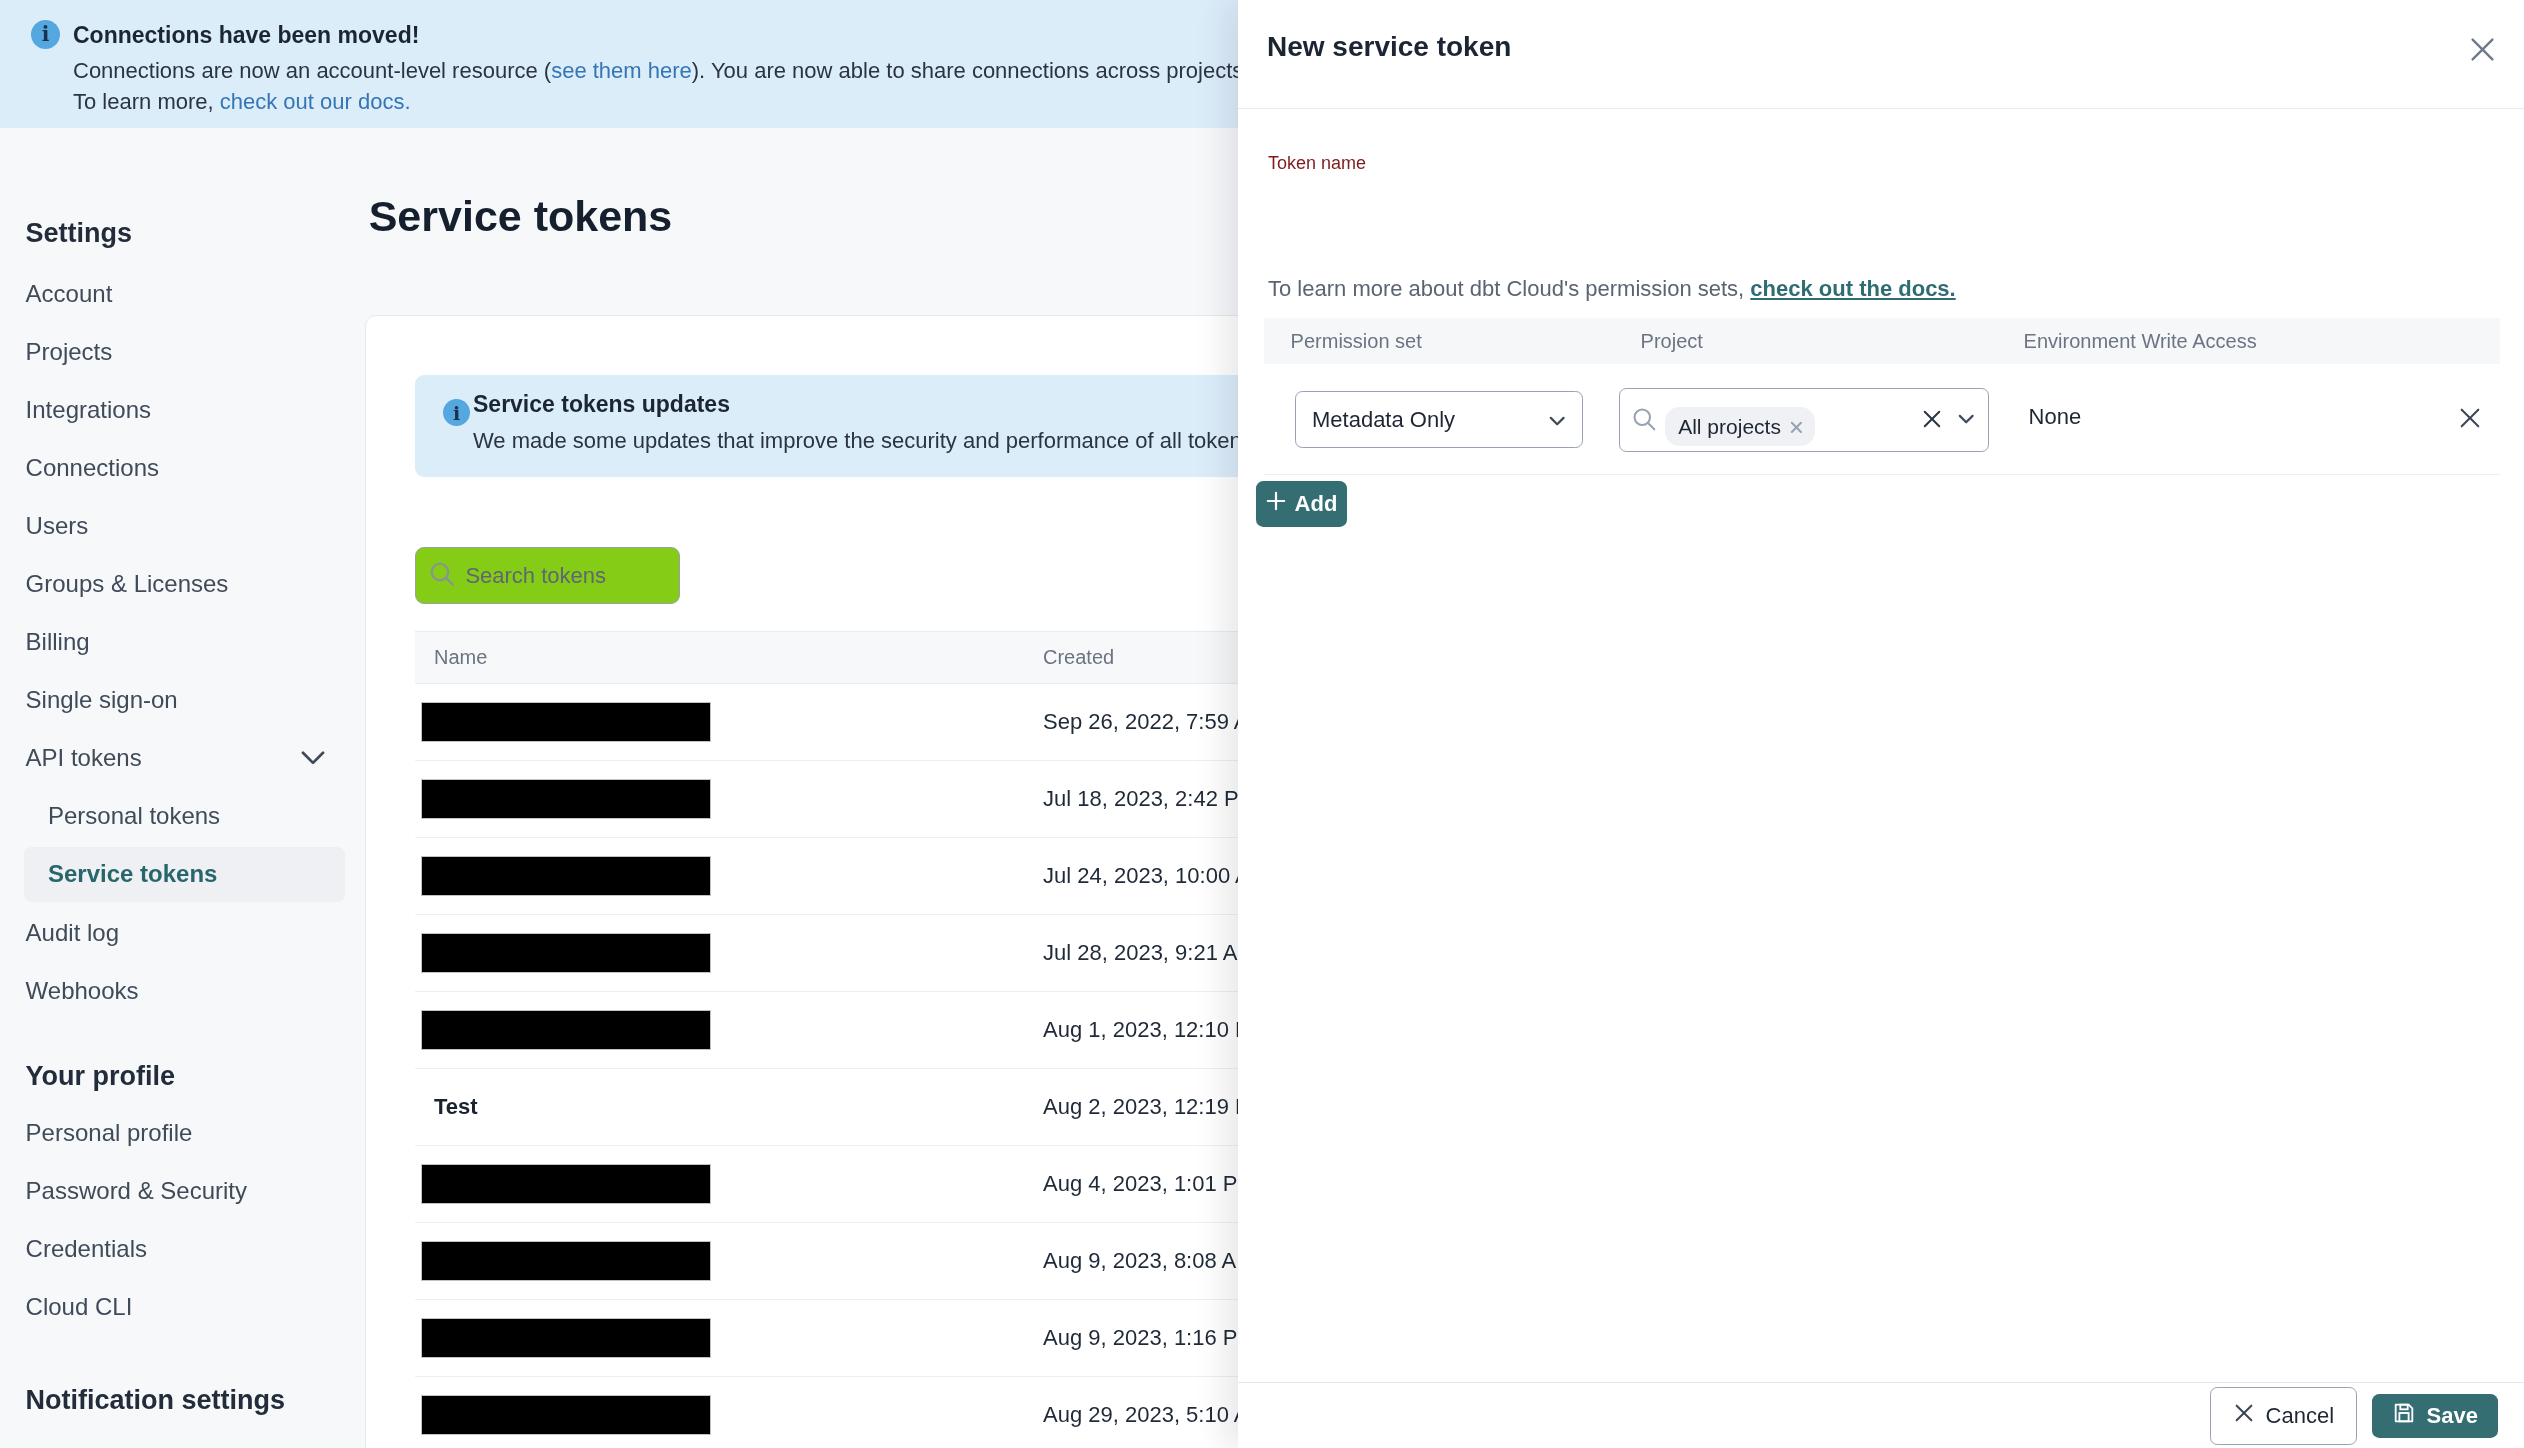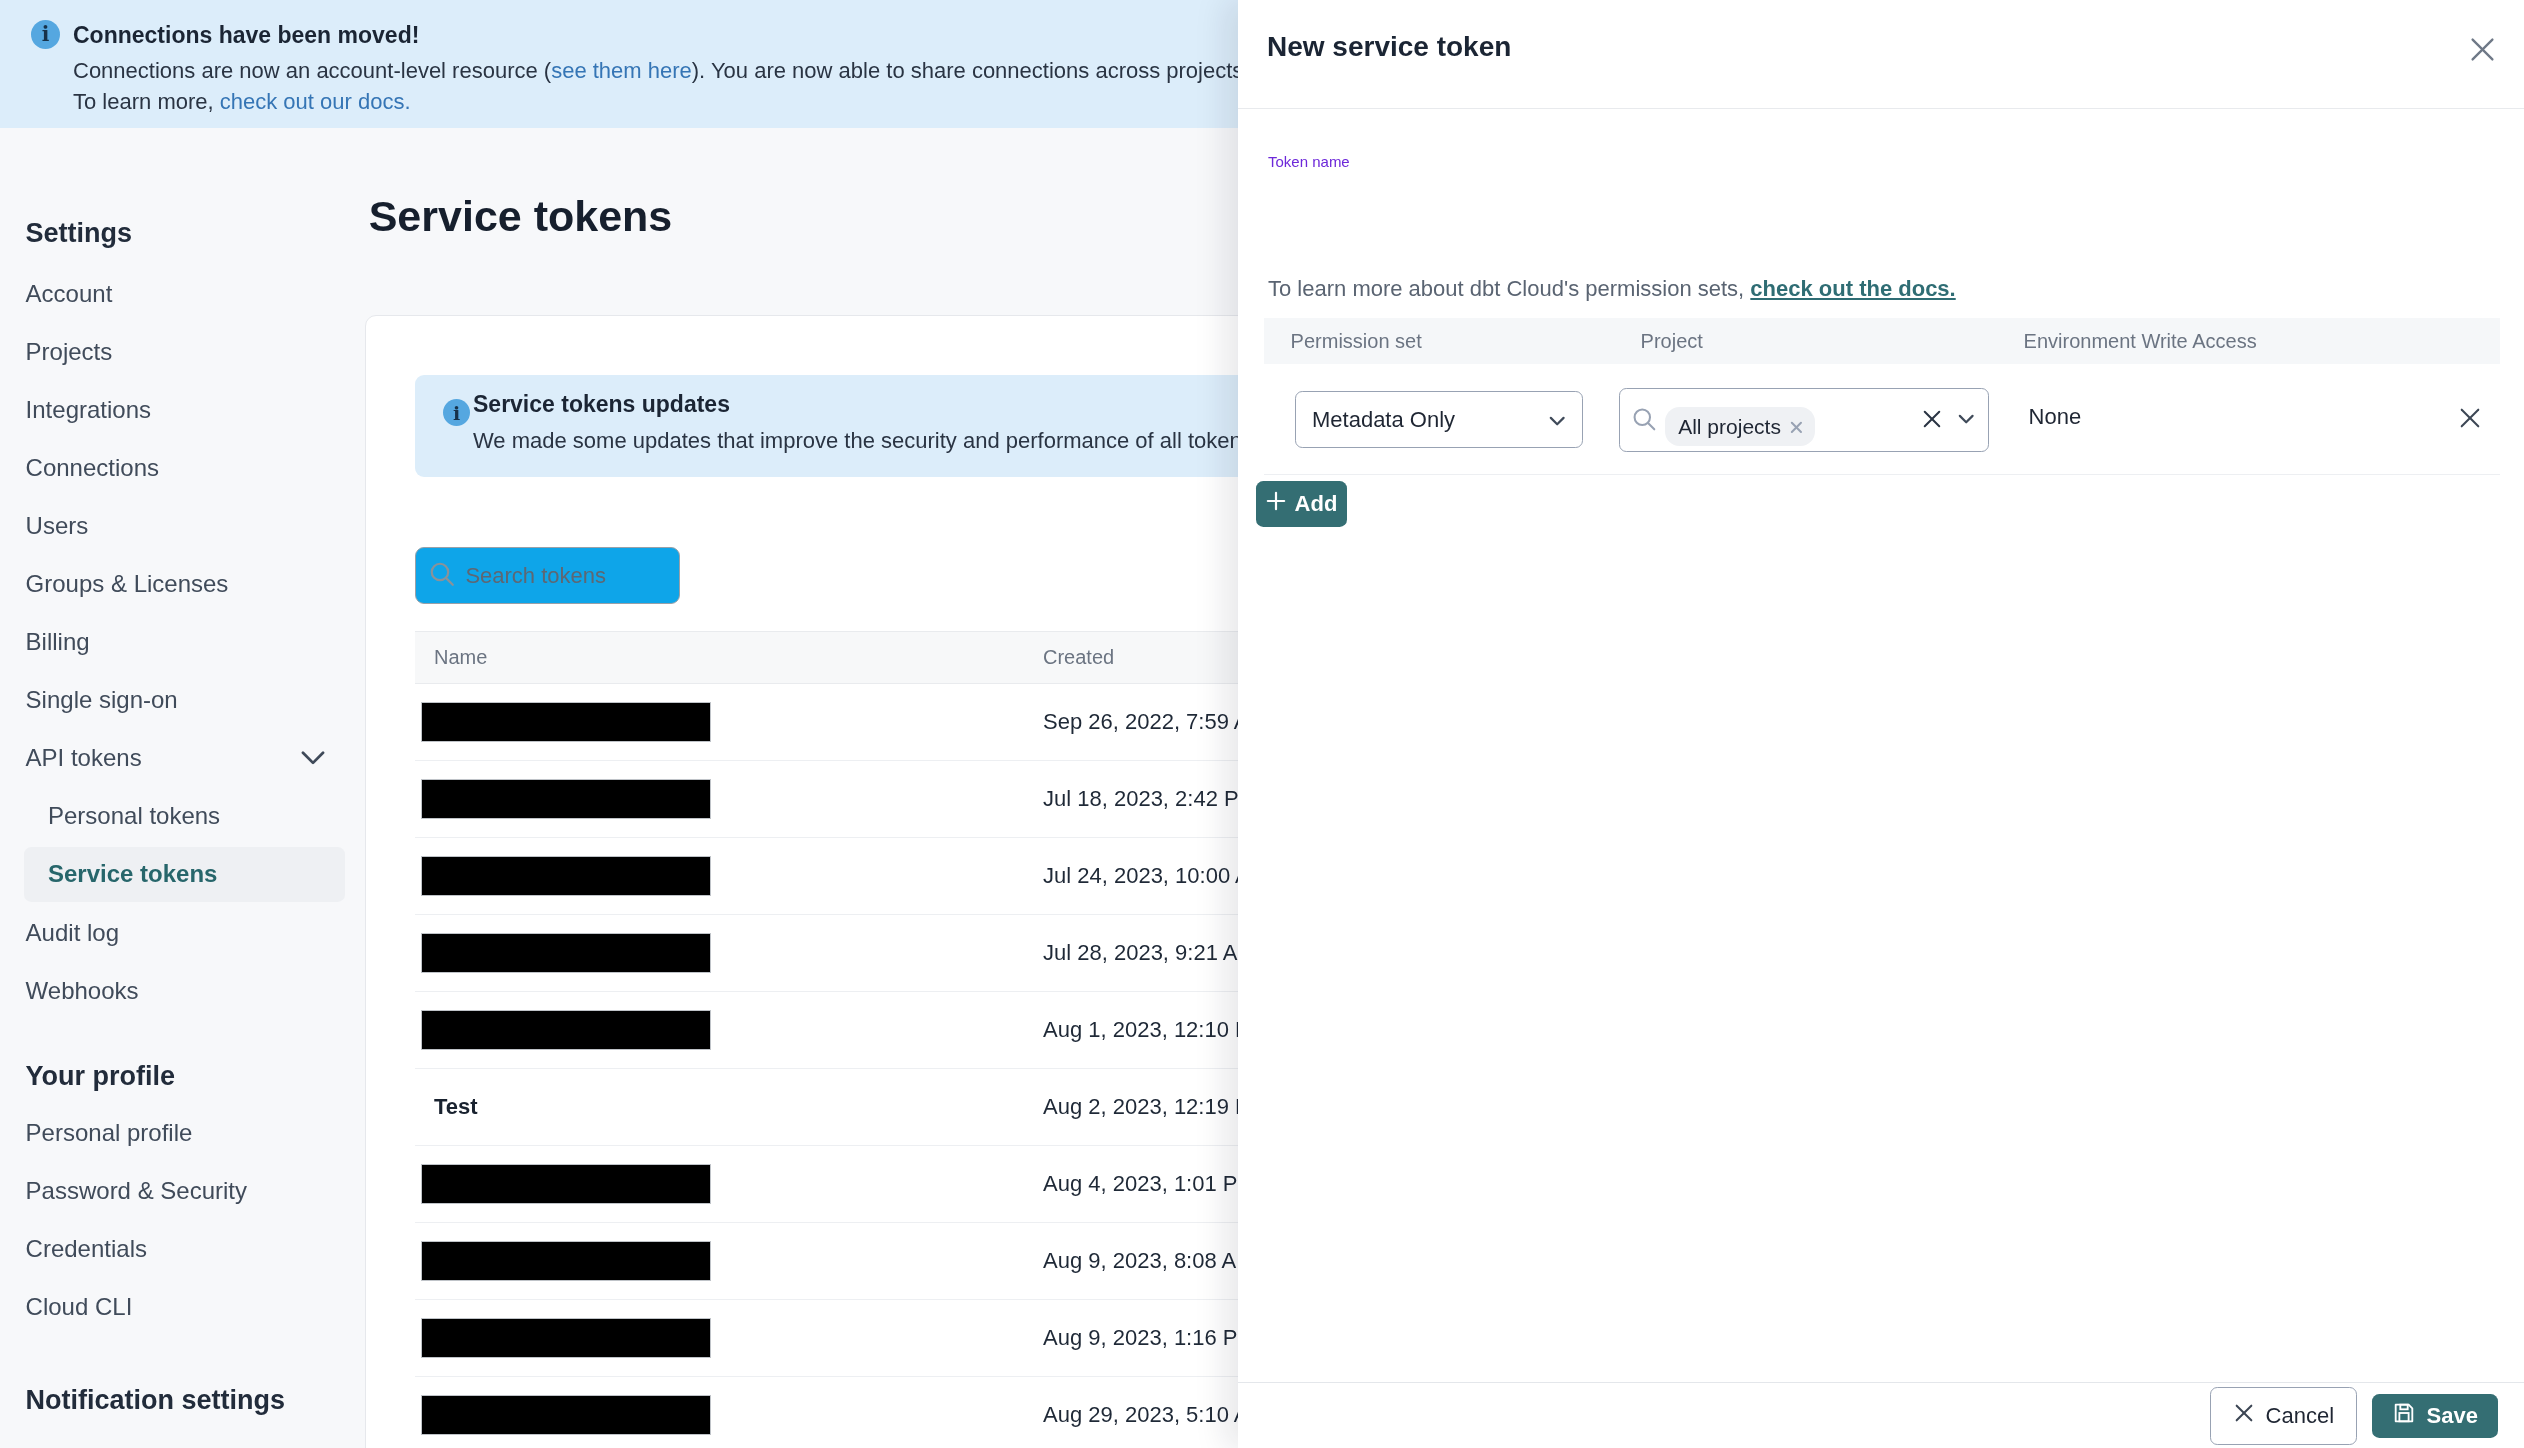--- a/index.html
+++ b/index.html
@@ -36,21 +36,21 @@
   #page-title { position:absolute; left:3.7px; top:64px; font-size:43px; font-weight:bold; color:#161F2D; }
   #card { position:absolute; left:0; top:187px; width:2165px; bottom:-11px; background:#fff;
           border:0.9px solid #E6E8EC; border-radius:11px; }
   .notice { position:absolute; left:49px; top:59px; width:1736px; height:102px; background:#DCEDFA; border-radius:9px; }
   .notice-icon { position:absolute; left:28px; top:24px; width:27px; height:27px; border-radius:50%;
                  background:#55A7E0; color:#17324A; font-family:"DejaVu Serif", serif; font-weight:bold;
                  font-size:19px; display:flex; align-items:center; justify-content:center; }
   .notice-title { position:absolute; left:58px; top:16.4px; font-size:23px; font-weight:bold; color:#1B2534; white-space:nowrap; }
   .notice-body  { position:absolute; left:58px; top:53px; font-size:22px; color:#2A3443; white-space:nowrap; }
 
-  .search-box { position:absolute; left:49px; top:231px; width:265px; height:57px; background:#0ea5e9;
+  .search-box { position:absolute; left:49px; top:231px; width:265px; height:57px; background:#84cc16;
                 border:1.8px solid #99A0A8; border-radius:9px; display:flex; align-items:center;
                 padding:0 12.8px; gap:11px; }
   .search-box input { border:none; outline:none; width:100%; font-size:22px; color:#1F2937;
                       font-family:"Liberation Sans", sans-serif; background:transparent; }
   .search-box input::placeholder { color:#5E6773; }
 
   .tokens-table { position:absolute; left:49px; top:315px; right:0; }
   .t-header { height:53px; background:#F7F8F9; border-top:0.9px solid #E9EBEE; border-bottom:0.9px solid #E9EBEE;
               display:flex; align-items:center; font-size:20px; color:#6B7482; }
   .t-row { height:77px; border-bottom:0.9px solid #EDEFF2; display:flex; align-items:center;
@@ -61,21 +61,21 @@
   .row-name-text { font-weight:bold; color:#19222F; }
 
   
   #drawer { position:absolute; top:0; right:0; width:1287px; height:1449px; background:#fff; z-index:10;
             box-shadow:-12.8px 0 31px rgba(16,24,40,.10); }
   .drawer-title { position:absolute; left:29px; top:31px; font-size:28px; font-weight:bold; color:#1B2534; }
   .drawer-close { position:absolute; right:24px; top:31px; width:37px; height:37px; display:flex;
                   align-items:center; justify-content:center; cursor:pointer; }
   .drawer-hdiv { position:absolute; left:0; top:108px; width:100%; height:0.9px; background:#E8EAED; }
 
-  .field-label { position:absolute; left:30px; top:153px; font-size:15px; color:#6d28d9; }
+  .field-label { position:absolute; left:30px; top:153px; font-size:18px; color:#7f1d1d; }
   .token-input { position:absolute; left:29px; top:181px; width:1229px; height:68px;
                  border:2.7px solid #2F6D74; border-radius:11px; background:#fff;
                  font-size:23px; color:#1F2633; padding:0 20px; outline:none;
                  font-family:"Liberation Sans", sans-serif; }
   .help-text { position:absolute; left:30px; top:276px; font-size:22px; color:#5A6472; white-space:nowrap; }
   .teal-link { color:#2F6D74; text-decoration:underline; font-weight:bold; cursor:pointer; }
 
   .perm-header { position:absolute; left:25.6px; top:318px; width:1236px; height:46px; background:#F5F7F9;
                  font-size:20px; color:#6B7482; }
   .perm-header span { position:absolute; top:12px; }

